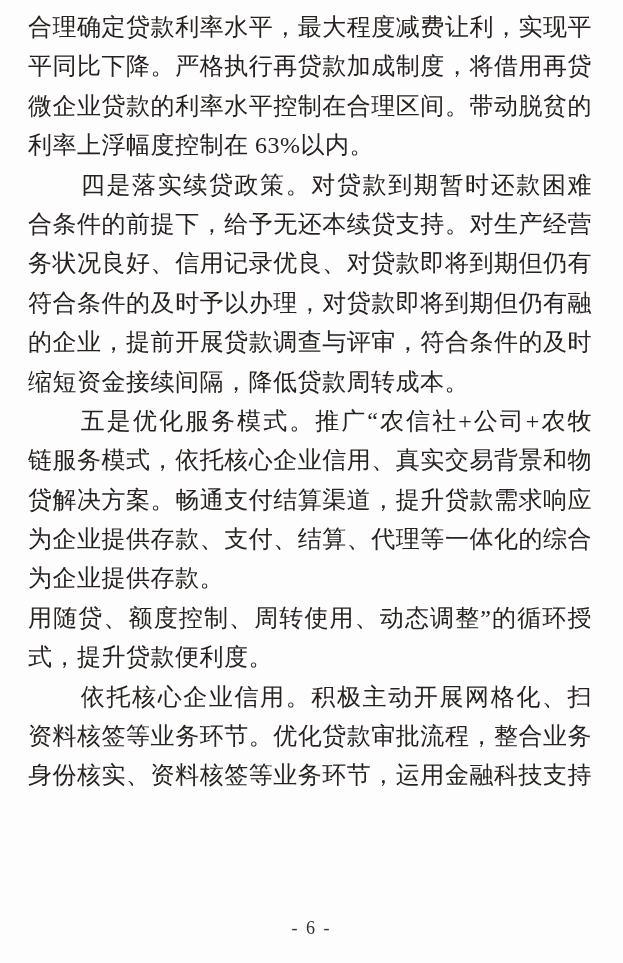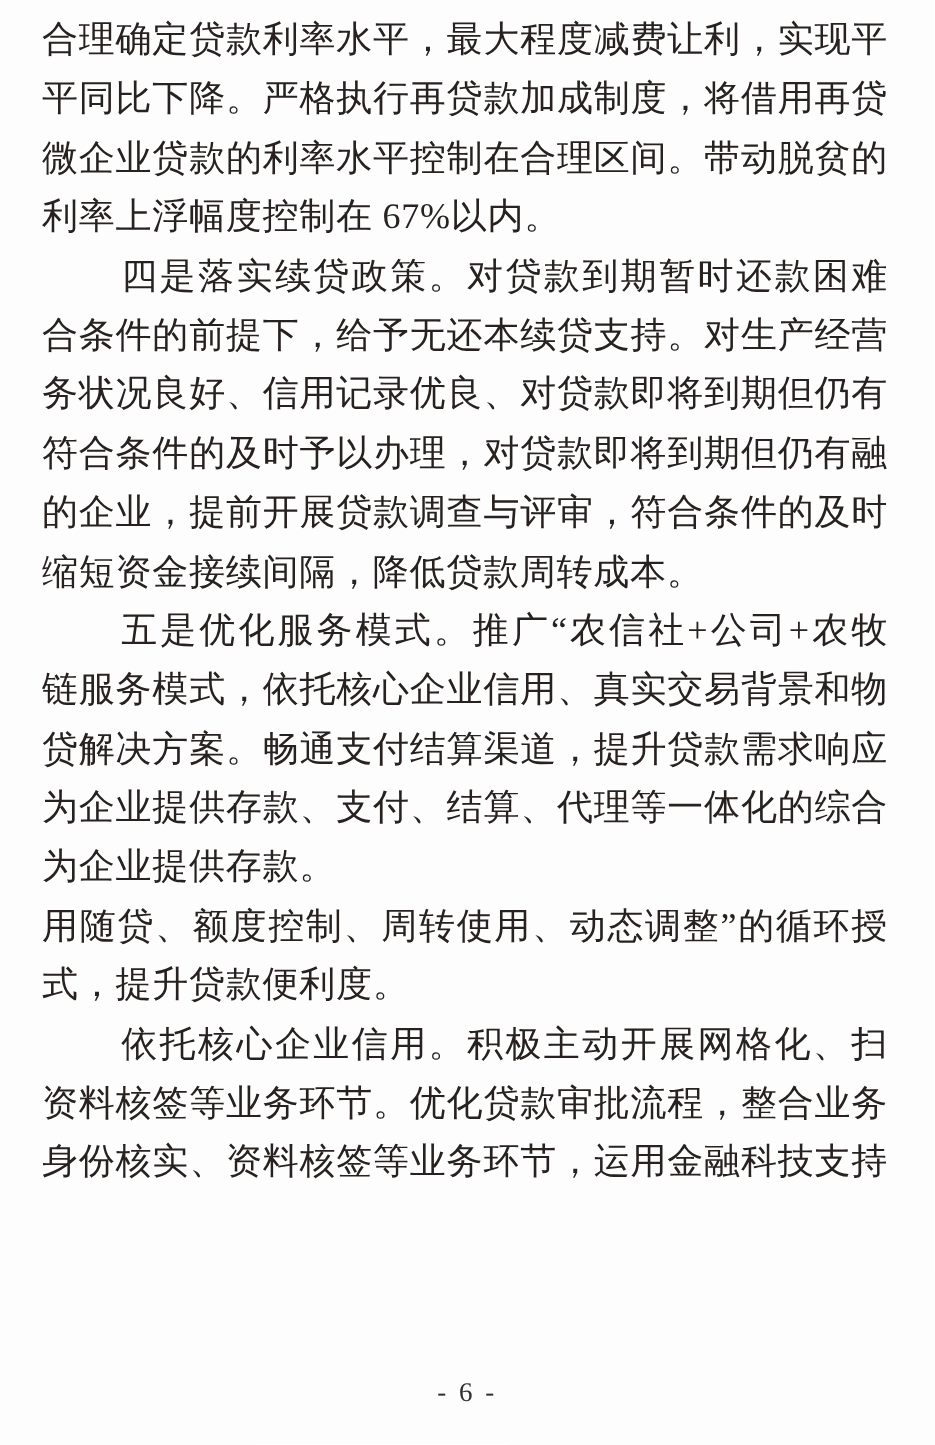--- a/index.html
+++ b/index.html
@@ -50,21 +50,21 @@
   }
 </style>
 </head>
 <body>
 
 <div class="page">
   <div class="content">
       <div class="line fill">合理确定贷款利率水平，最大程度减费让利，实现平均利率水</div>
       <div class="line fill">平同比下降。严格执行再贷款加成制度，将借用再贷款发放小</div>
       <div class="line fill">微企业贷款的利率水平控制在合理区间。带动脱贫的项目贷款</div>
-      <div class="line">利率上浮幅度控制在 67%以内。</div>
+      <div class="line">利率上浮幅度控制在 63%以内。</div>
       <div class="line indent fill">四是落实续贷政策。对贷款到期暂时还款困难企业，在符</div>
       <div class="line fill">合条件的前提下，给予无还本续贷支持。对生产经营正常、财</div>
       <div class="line fill">务状况良好、信用记录优良、对贷款即将到期但仍有融资需求</div>
       <div class="line fill">符合条件的及时予以办理，对贷款即将到期但仍有融资需求</div>
       <div class="line fill">的企业，提前开展贷款调查与评审，符合条件的及时予以办理，</div>
       <div class="line">缩短资金接续间隔，降低贷款周转成本。</div>
       <div class="line indent fill">五是优化服务模式。推广“农信社+公司+农牧户”的产业</div>
       <div class="line fill">链服务模式，依托核心企业信用、真实交易背景和物流、信息</div>
       <div class="line fill">贷解决方案。畅通支付结算渠道，提升贷款需求响应速度，</div>
       <div class="line fill">为企业提供存款、支付、结算、代理等一体化的综合金融服务，</div>

